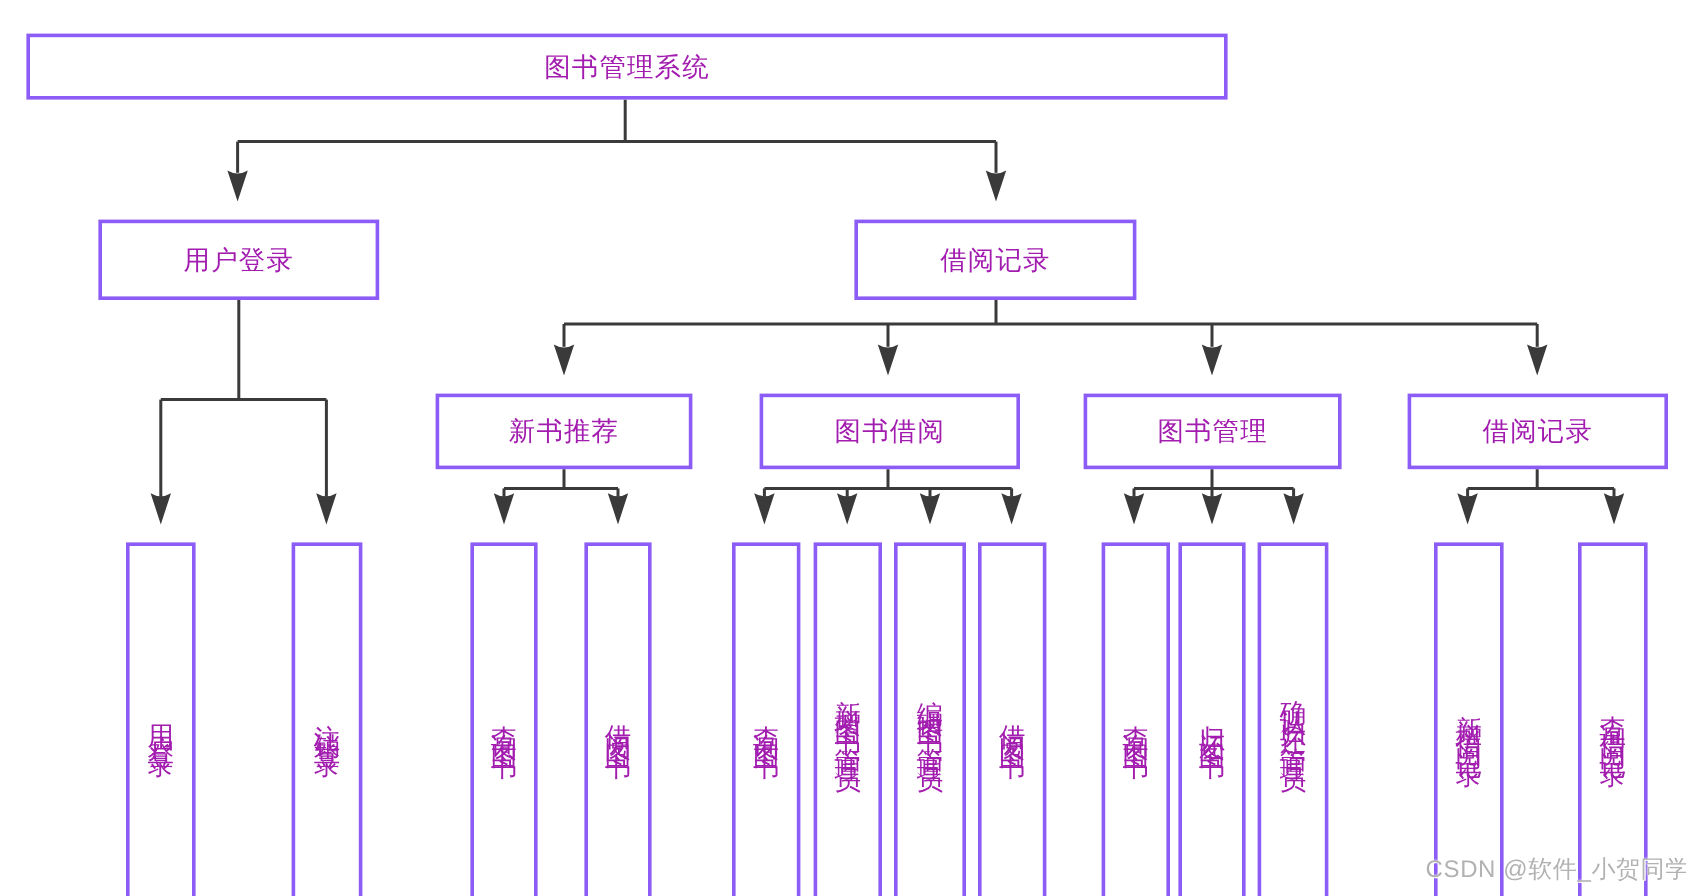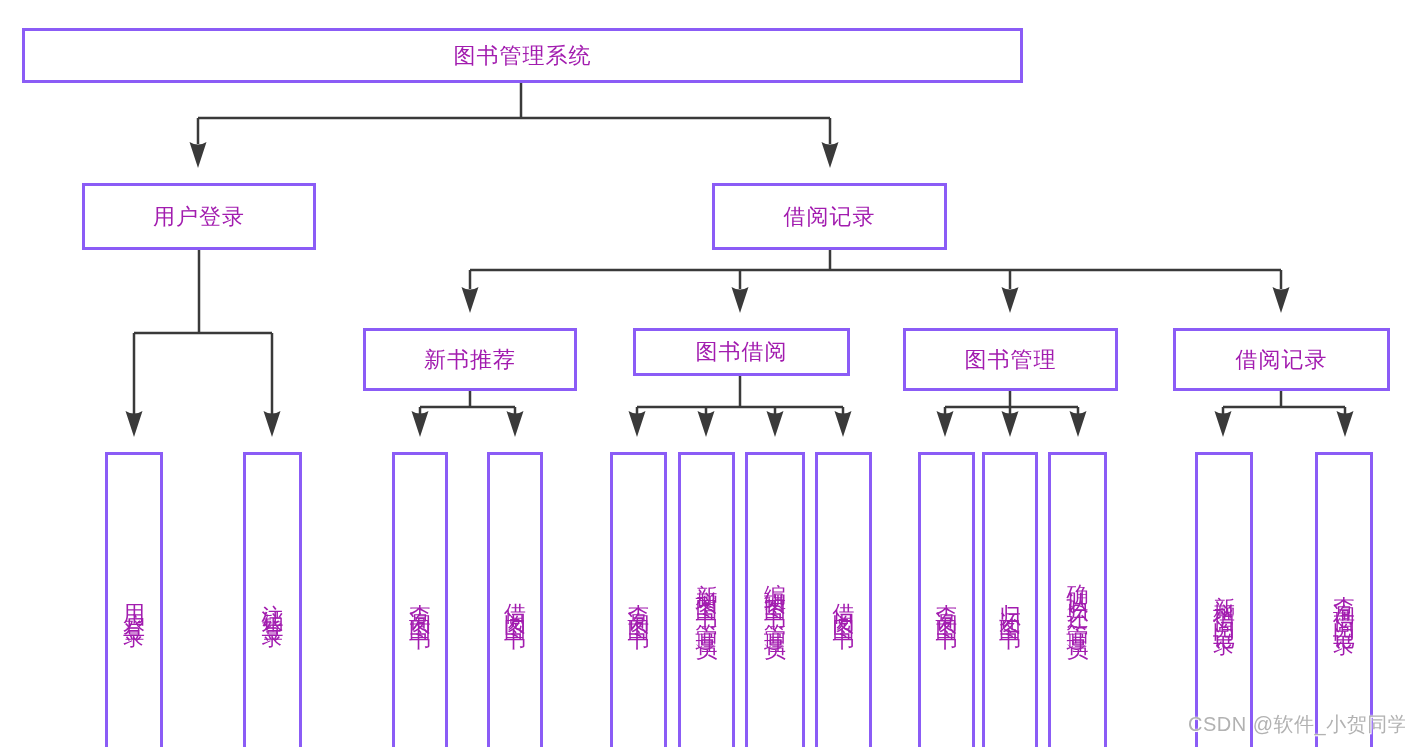--- a/index.html
+++ b/index.html
@@ -106,21 +106,21 @@
       <path d="M 1223 437 L 1214.5 411 Q 1223 416 1231.5 411 Z"></path>
       <path d="M 1345 437 L 1336.5 411 Q 1345 416 1353.5 411 Z"></path>
     </svg>
 
   <div class="node" style="left:22px;top:13px;width:1001px;height:55px;">图书管理系统</div>
 
   <div class="node" style="left:82px;top:168px;width:234px;height:67px;">用户登录</div>
   <div class="node" style="left:712px;top:168px;width:235px;height:67px;">借阅记录</div>
 
   <div class="node" style="left:363px;top:313px;width:214px;height:63px;">新书推荐</div>
-  <div class="node" style="left:633px;top:313px;width:217px;height:48px;">图书借阅</div>
+  <div class="node" style="left:633px;top:313px;width:217px;height:63px;">图书借阅</div>
   <div class="node" style="left:903px;top:313px;width:215px;height:63px;">图书管理</div>
   <div class="node" style="left:1173px;top:313px;width:217px;height:63px;">借阅记录</div>
 
   <div class="node leaf" style="left:105px;top:437px;width:58px;height:300px;">用户登录</div>
   <div class="node leaf" style="left:243px;top:437px;width:59px;height:300px;">注销登录</div>
 
   <div class="node leaf" style="left:392px;top:437px;width:56px;height:300px;">查询图书</div>
   <div class="node leaf" style="left:487px;top:437px;width:56px;height:300px;">借阅图书</div>
 
   <div class="node leaf" style="left:610px;top:437px;width:57px;height:300px;">查询图书</div>

